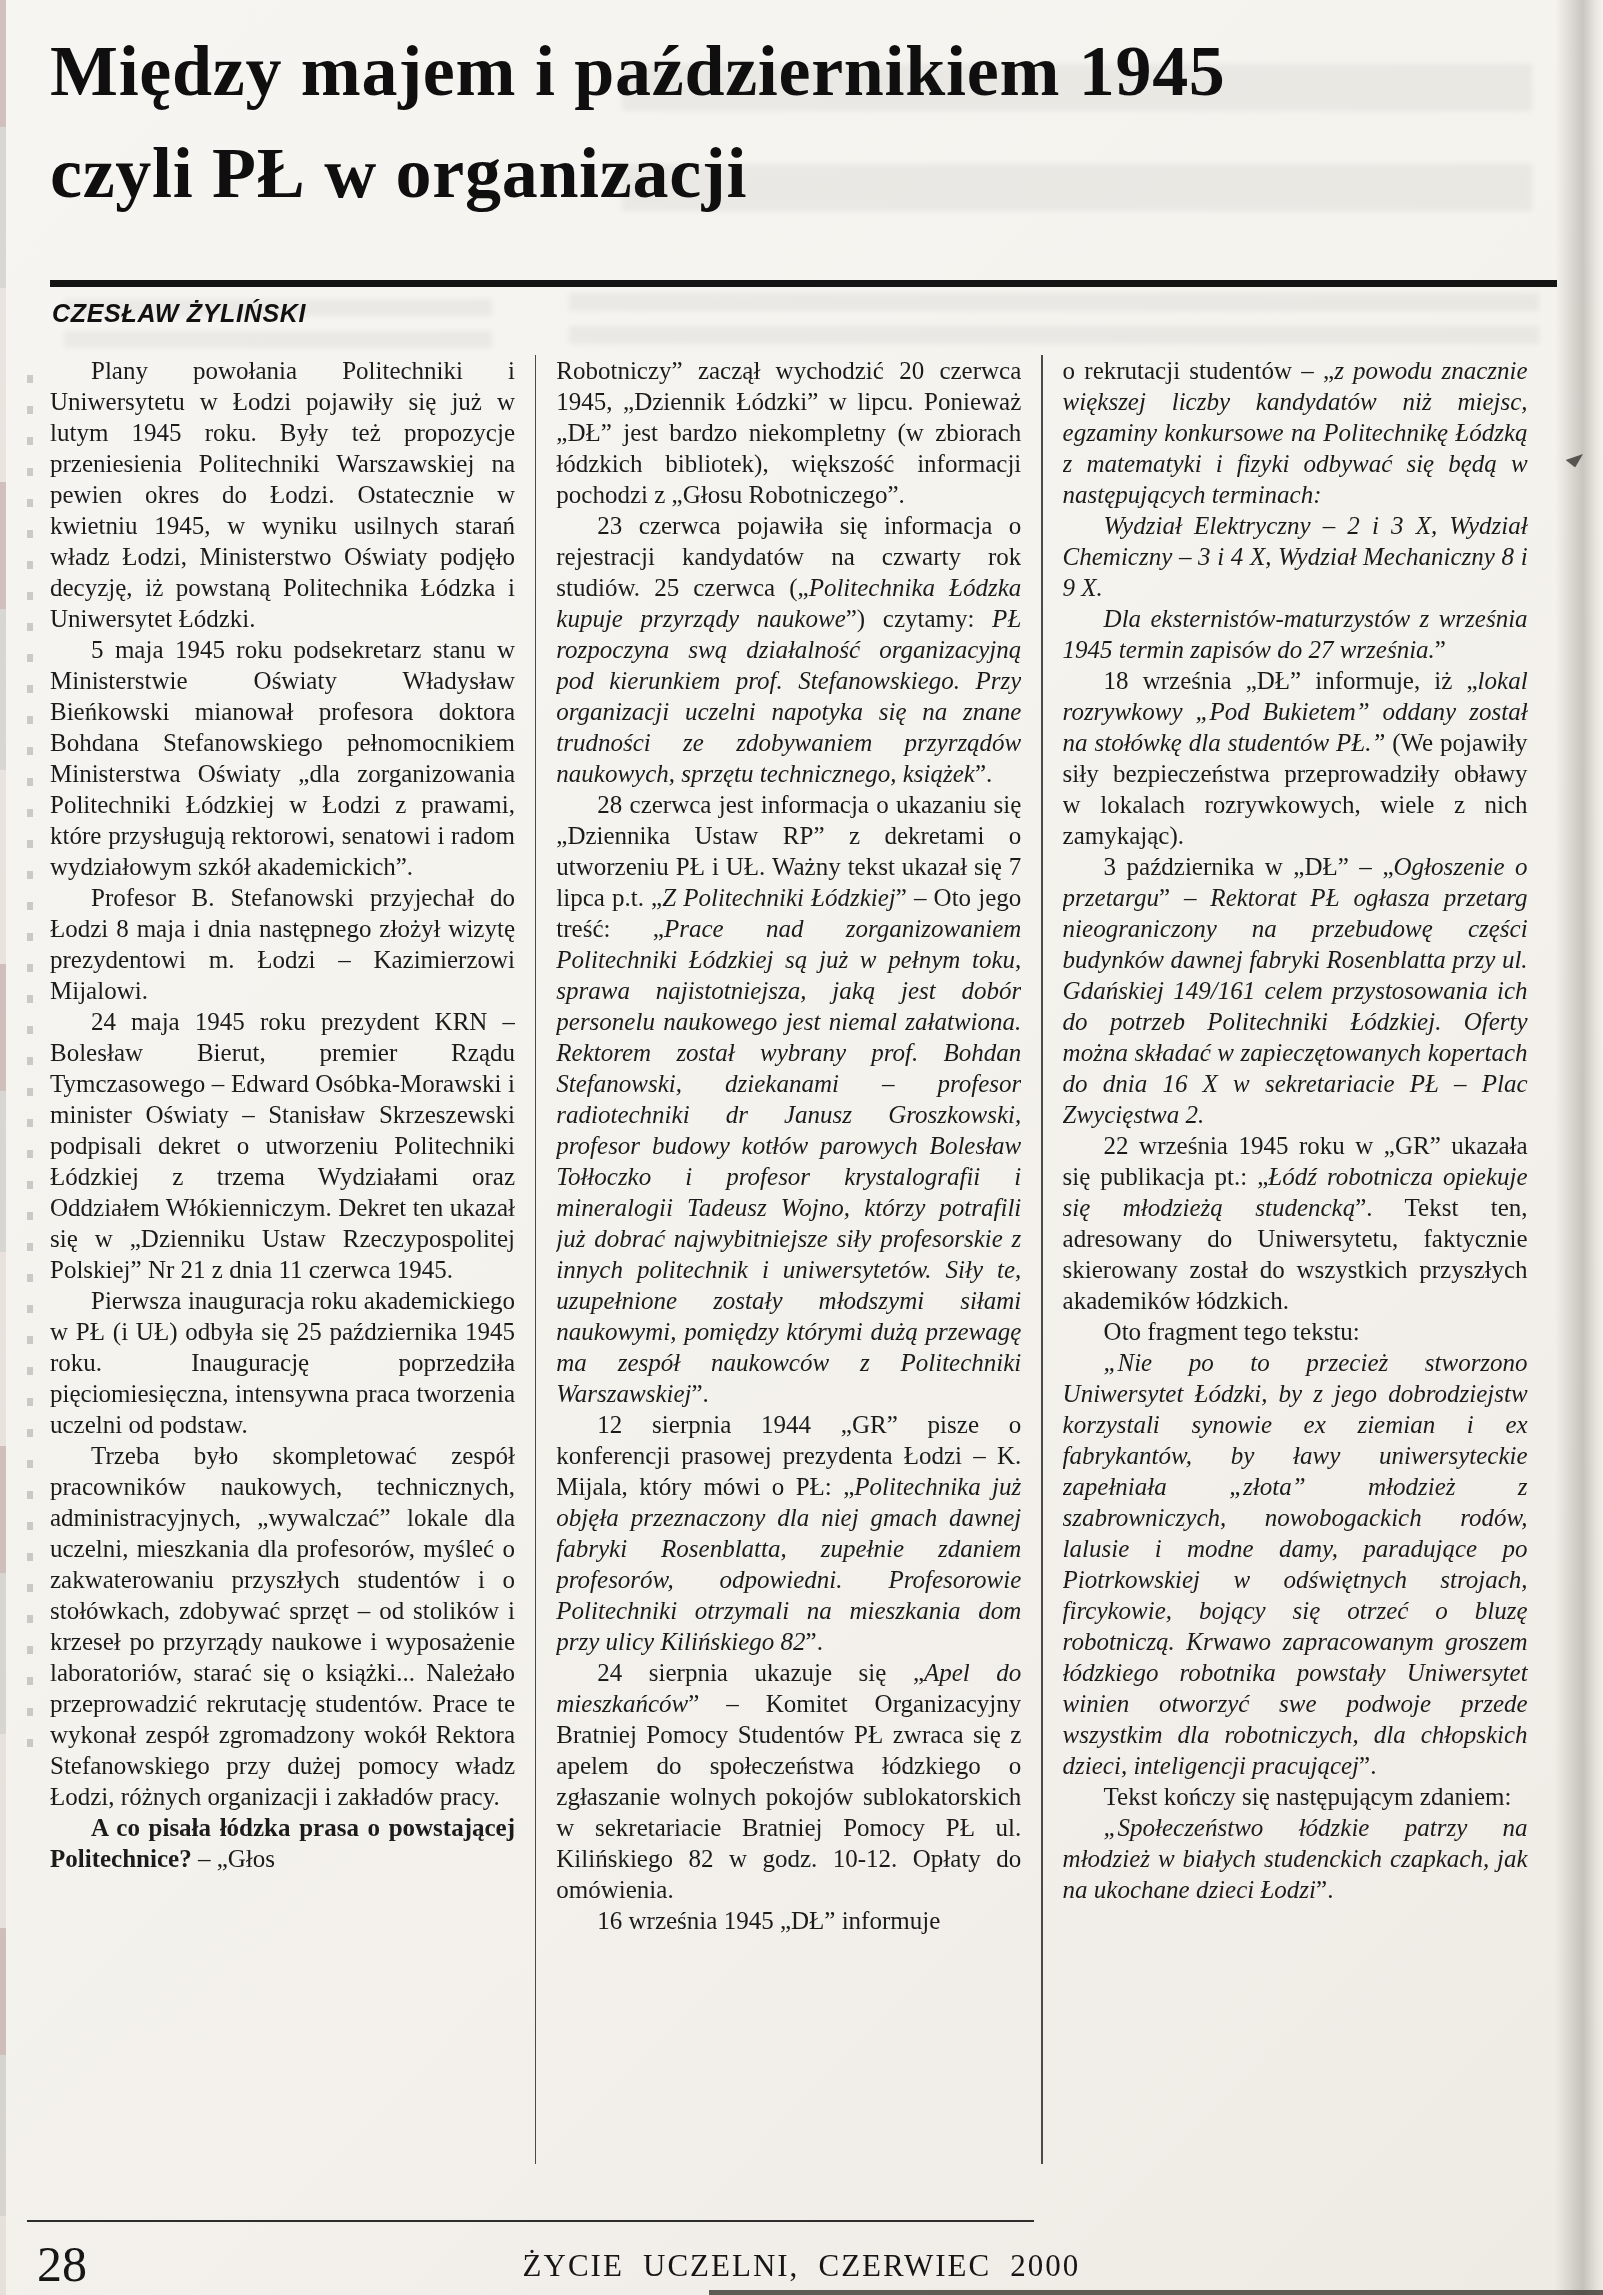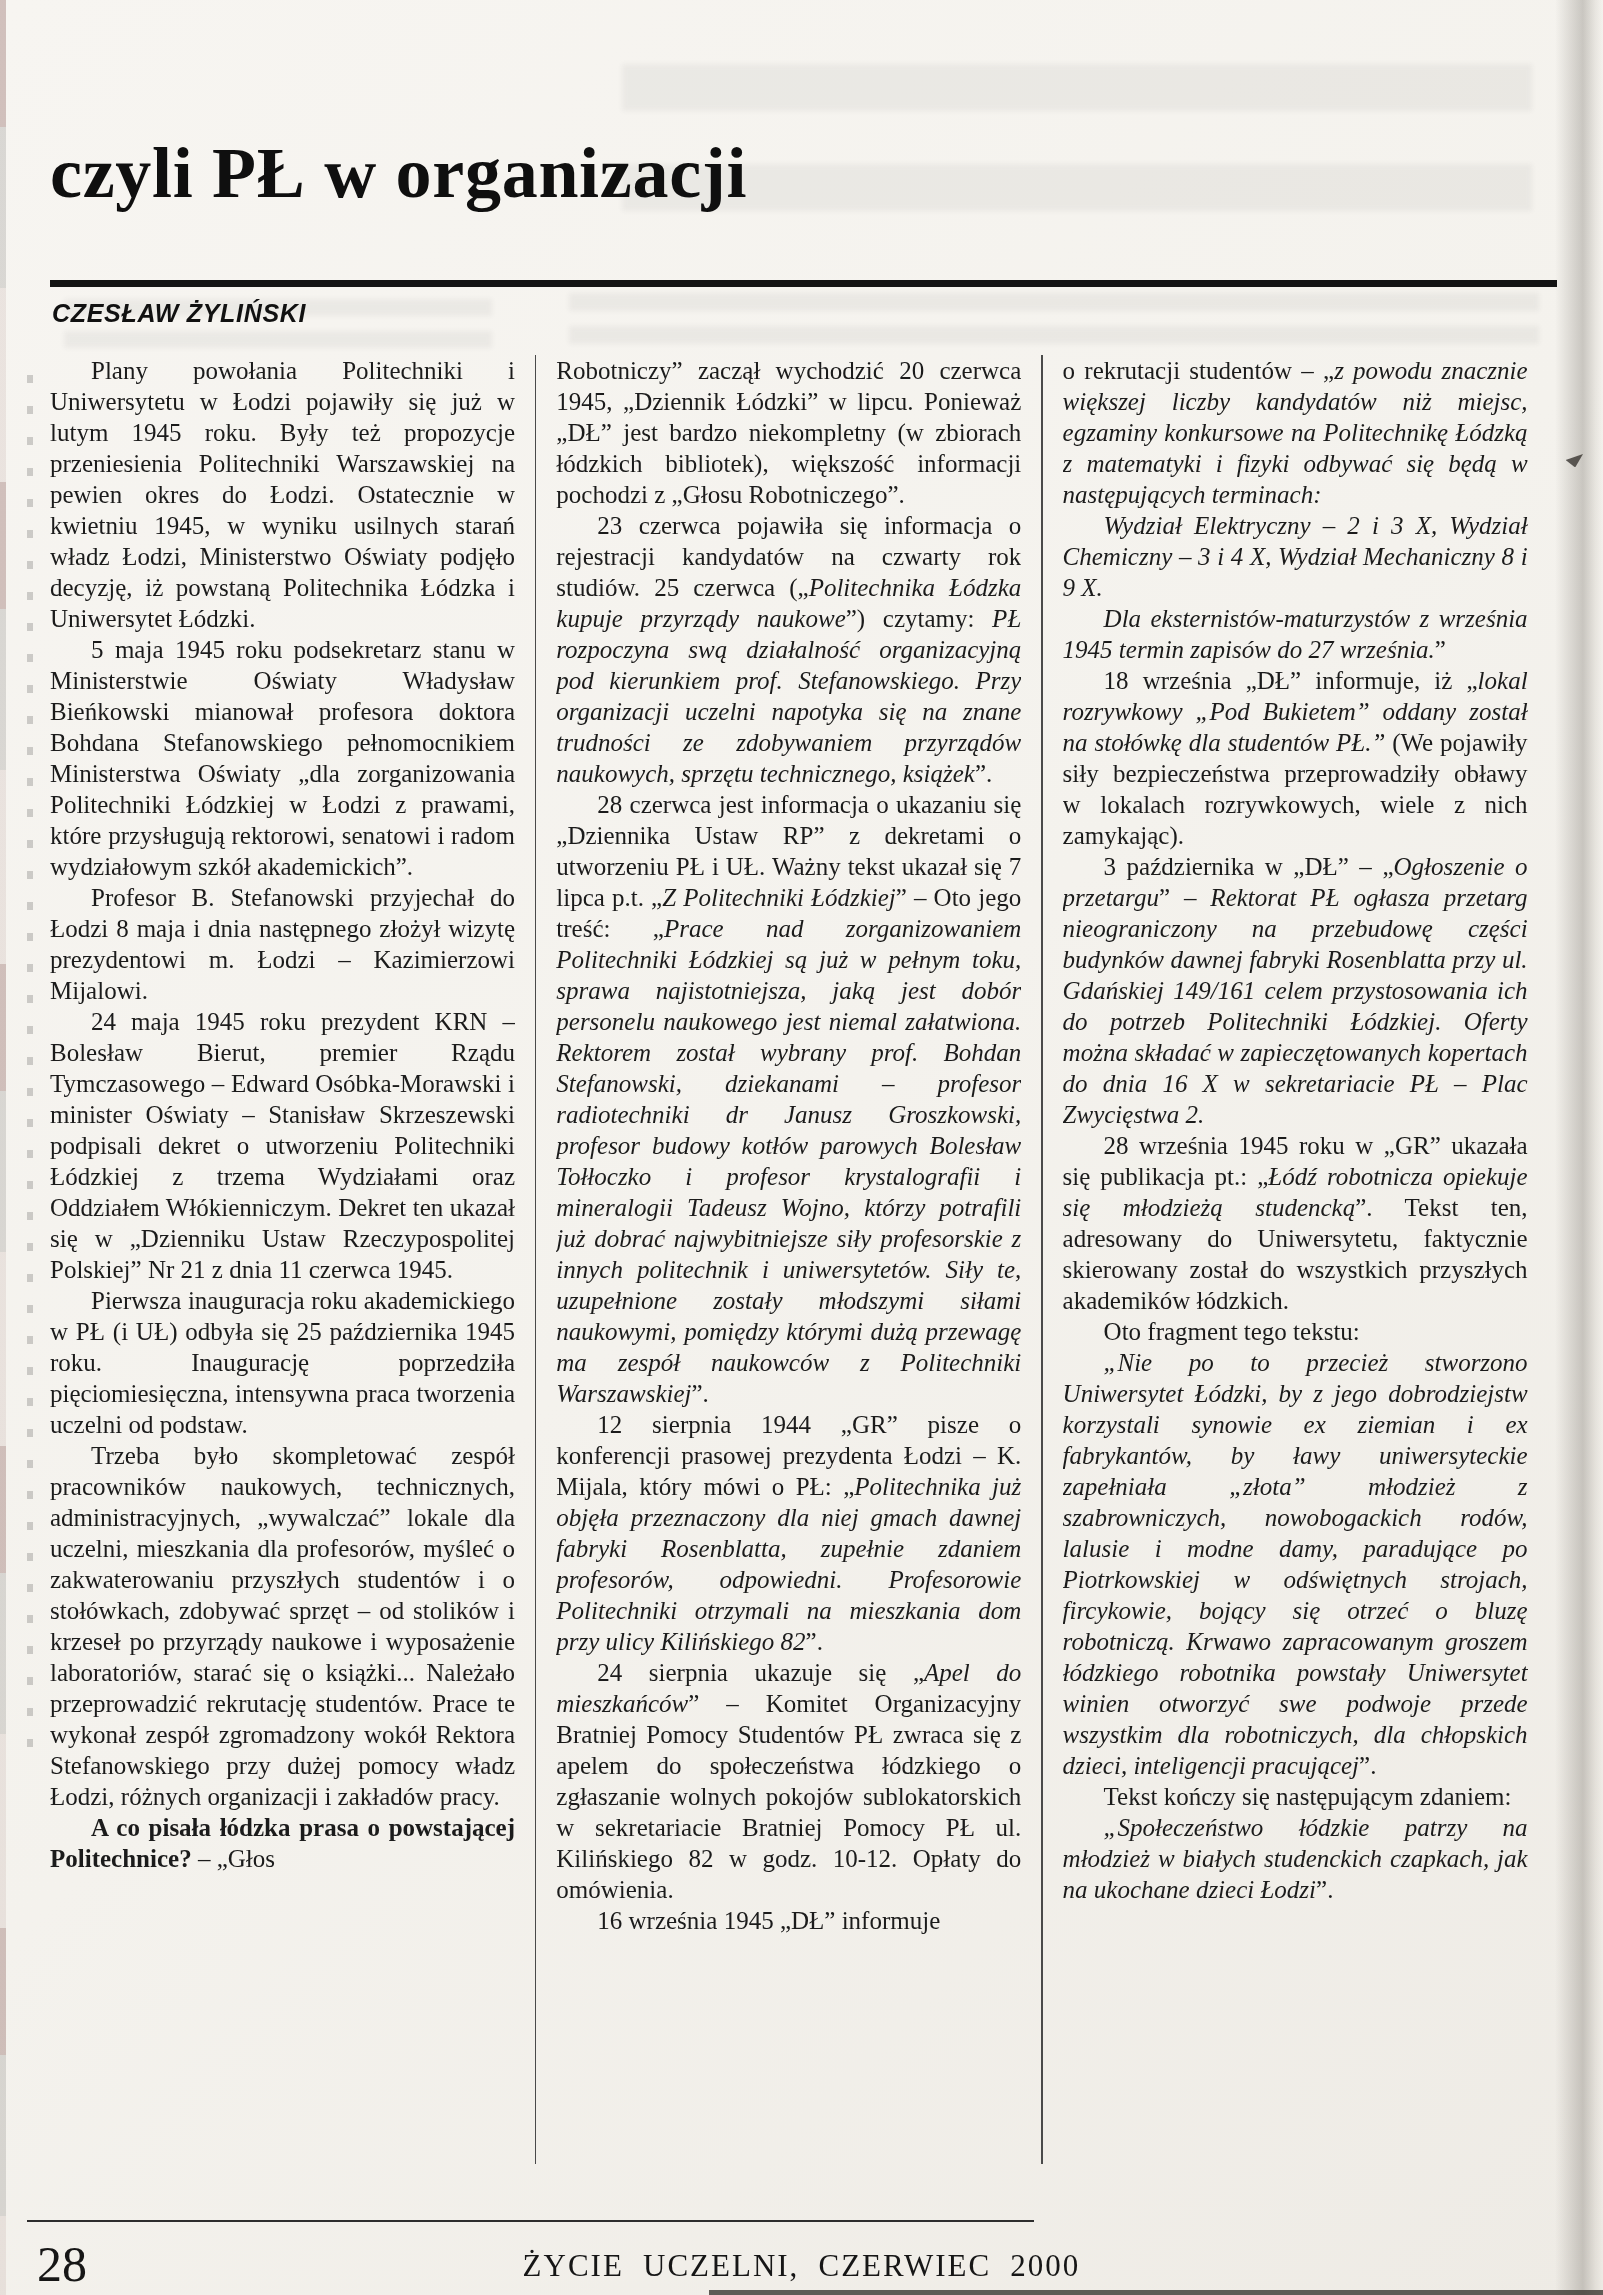--- a/index.html
+++ b/index.html
@@ -73,21 +73,21 @@
 <div class="page">
 
   <div class="ghost ghost-1"></div>
   <div class="ghost ghost-2"></div>
   <div class="ghost ghost-3"></div>
   <div class="left-edge"></div>
   <div class="left-ticks"></div>
 
   <header>
     <h1 class="title" style="margin:0;">
-      <br>
+      <span>Między majem i październikiem 1945</span><br>
       <span>czyli PŁ w organizacji</span>
     </h1>
     <div class="title-rule"></div>
     <div class="byline">CZESŁAW ŻYLIŃSKI</div>
   </header>
 
   <main class="columns">
     <section class="col">
         <p class="para"><span>Plany powołania Politechniki i Uniwersytetu w Łodzi pojawiły się już w lutym 1945 roku. Były też propozycje przeniesienia Politechniki Warszawskiej na pewien okres do Łodzi. Ostatecznie w kwietniu 1945, w wyniku usilnych starań władz Łodzi, Ministerstwo Oświaty podjęło decyzję, iż powstaną Politechnika Łódzka i Uniwersytet Łódzki.</span></p>
         <p class="para"><span>5 maja 1945 roku podsekretarz stanu w Ministerstwie Oświaty Władysław Bieńkowski mianował profesora doktora Bohdana Stefanowskiego pełnomocnikiem Ministerstwa Oświaty „dla zorganizowania Politechniki Łódzkiej w Łodzi z prawami, które przysługują rektorowi, senatowi i radom wydziałowym szkół akademickich”.</span></p>
@@ -106,21 +106,21 @@
         <p class="para"><span>24 sierpnia ukazuje się „</span><span class="i">Apel do mieszkańców</span><span>” – Komitet Organizacyjny Bratniej Pomocy Studentów PŁ zwraca się z apelem do społeczeństwa łódzkiego o zgłaszanie wolnych pokojów sublokatorskich w sekretariacie Bratniej Pomocy PŁ ul. Kilińskiego 82 w godz. 10-12. Opłaty do omówienia.</span></p>
         <p class="para"><span>16 września 1945 „DŁ” informuje</span></p>
       </section>
     <div class="vrule"></div>
     <section class="col">
         <p class="para noindent"><span>o rekrutacji studentów – „</span><span class="i">z powodu znacznie większej liczby kandydatów niż miejsc, egzaminy konkursowe na Politechnikę Łódzką z matematyki i fizyki odbywać się będą w następujących terminach:</span></p>
         <p class="para"><span class="i">Wydział Elektryczny – 2 i 3 X, Wydział Chemiczny – 3 i 4 X, Wydział Mechaniczny 8 i 9 X.</span></p>
         <p class="para"><span class="i">Dla eksternistów-maturzystów z września 1945 termin zapisów do 27 września.</span><span>”</span></p>
         <p class="para"><span>18 września „DŁ” informuje, iż „</span><span class="i">lokal rozrywkowy „Pod Bukietem” oddany został na stołówkę dla studentów PŁ.”</span><span> (We pojawiły siły bezpieczeństwa przeprowadziły obławy w lokalach rozrywkowych, wiele z nich zamykając).</span></p>
         <p class="para"><span>3 października w „DŁ” – „</span><span class="i">Ogłoszenie o przetargu</span><span>” – </span><span class="i">Rektorat PŁ ogłasza przetarg nieograniczony na przebudowę części budynków dawnej fabryki Rosenblatta przy ul. Gdańskiej 149/161 celem przystosowania ich do potrzeb Politechniki Łódzkiej. Oferty można składać w zapieczętowanych kopertach do dnia 16 X w sekretariacie PŁ – Plac Zwycięstwa 2.</span></p>
-        <p class="para"><span>28 września 1945 roku w „GR” ukazała się publikacja pt.: „</span><span class="i">Łódź robotnicza opiekuje się młodzieżą studencką</span><span>”. Tekst ten, adresowany do Uniwersytetu, faktycznie skierowany został do wszystkich przyszłych akademików łódzkich.</span></p>
+        <p class="para"><span>22 września 1945 roku w „GR” ukazała się publikacja pt.: „</span><span class="i">Łódź robotnicza opiekuje się młodzieżą studencką</span><span>”. Tekst ten, adresowany do Uniwersytetu, faktycznie skierowany został do wszystkich przyszłych akademików łódzkich.</span></p>
         <p class="para"><span>Oto fragment tego tekstu:</span></p>
         <p class="para"><span class="i">„Nie po to przecież stworzono Uniwersytet Łódzki, by z jego dobrodziejstw korzystali synowie ex ziemian i ex fabrykantów, by ławy uniwersyteckie zapełniała „złota” młodzież z szabrowniczych, nowobogackich rodów, lalusie i modne damy, paradujące po Piotrkowskiej w odświętnych strojach, fircykowie, bojący się otrzeć o bluzę robotniczą. Krwawo zapracowanym groszem łódzkiego robotnika powstały Uniwersytet winien otworzyć swe podwoje przede wszystkim dla robotniczych, dla chłopskich dzieci, inteligencji pracującej</span><span>”.</span></p>
         <p class="para"><span>Tekst kończy się następującym zdaniem:</span></p>
         <p class="para"><span class="i">„Społeczeństwo łódzkie patrzy na młodzież w białych studenckich czapkach, jak na ukochane dzieci Łodzi</span><span>”.</span></p>
       </section>
   </main>
 
   <footer>
     <div class="footer-rule"></div>
     <div class="page-number">28</div>

